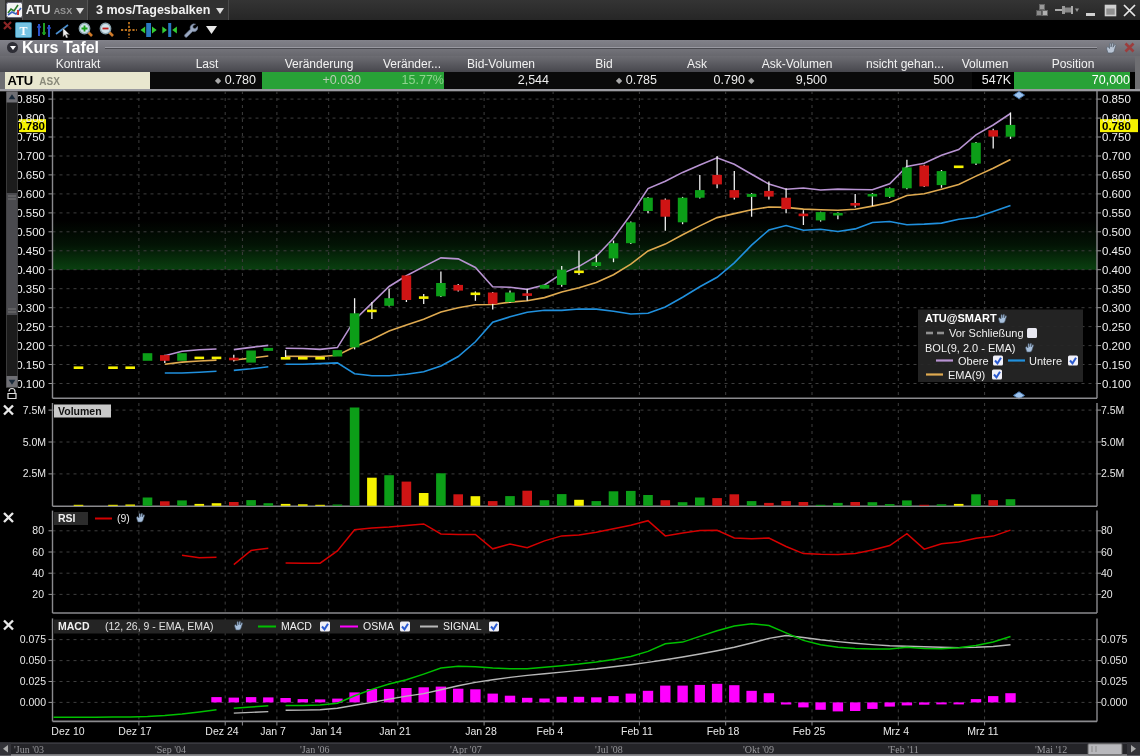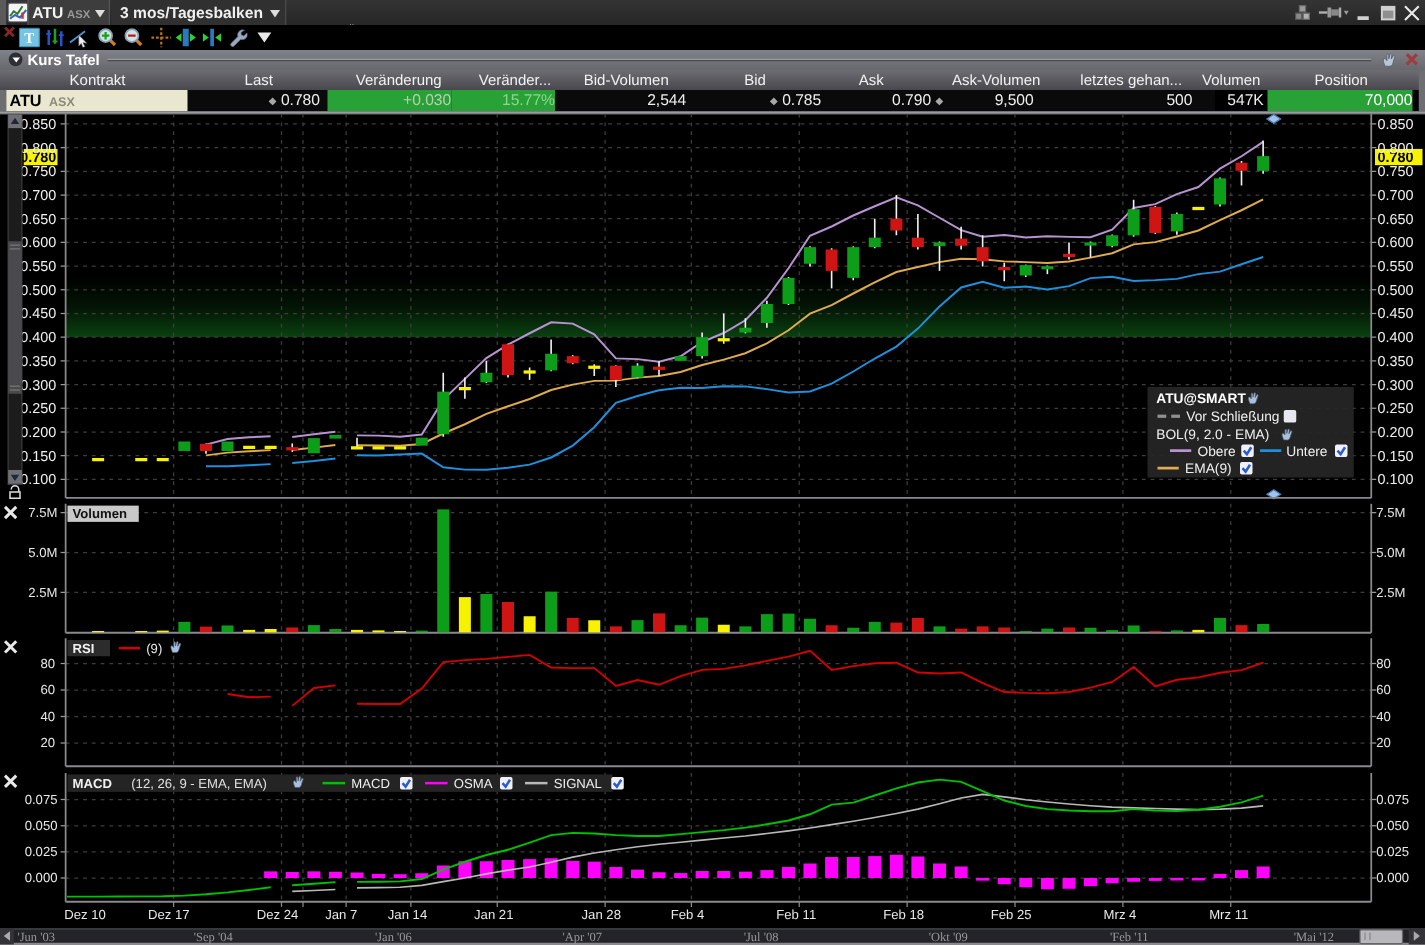--- a/index.html
+++ b/index.html
@@ -22,21 +22,21 @@
        border-top:6px solid #ddd;margin-left:8px;margin-top:2px;}
   .menuitem{top:16px;height:20px;line-height:20px;color:#d6d6d6;font-size:10px;}
   .menuitem u{text-decoration:underline;}
   #menu-datei{left:236px;} #menu-aendern{left:278px;} #menu-ansicht{left:329px;}
   #wincontrols{right:4px;top:2px;height:16px;display:flex;align-items:center;gap:6px;}
   
   #toolbar{left:0;top:20px;width:1140px;height:20px;background:#000;}
   
   #paneltitle{left:0;top:40px;width:1140px;height:15.5px;background:linear-gradient(#82828a,#67676d);
      display:flex;align-items:center;}
-  #paneltitle .ttl{color:#fff;font-weight:bold;font-size:12px;margin-left:4px;white-space:nowrap;}
+  #paneltitle .ttl{color:#fff;font-weight:bold;font-size:16px;margin-left:4px;white-space:nowrap;}
   #collapsebtn{margin-left:7px;width:11px;height:11px;border-radius:6px;background:#2e2e36;
      display:flex;align-items:center;justify-content:center;}
   #collapsebtn .tri{width:0;height:0;border-left:3px solid transparent;border-right:3px solid transparent;border-top:4px solid #fff;margin-top:1px;}
   #groove{flex:1;height:0;border-top:1px solid #9a9aa2;border-bottom:1px solid #4a4a50;margin:0 8px 0 6px;}
   
   #thead{left:0;top:55.5px;width:1140px;height:16px;background:linear-gradient(#6d6d73,#47474d);}
   .th{position:absolute;top:0;height:16px;line-height:16px;color:#f2f2f2;font-size:12px;text-align:center;}
   #trow{left:0;top:71.5px;width:972px;height:17.5px;background:#0a0a0a;}
   .td{position:absolute;top:0;height:17.5px;line-height:17.5px;font-size:12.5px;color:#eee;}
   .num{text-align:right;}
@@ -165,21 +165,21 @@
 
   <div id="thead" class="abs">
       <div class="th" style="left:8px;width:140px">Kontrakt</div>
       <div class="th" style="left:137px;width:140px">Last</div>
       <div class="th" style="left:249px;width:140px">Veränderung</div>
       <div class="th" style="left:342px;width:140px">Veränder...</div>
       <div class="th" style="left:431px;width:140px">Bid-Volumen</div>
       <div class="th" style="left:534px;width:140px">Bid</div>
       <div class="th" style="left:627px;width:140px">Ask</div>
       <div class="th" style="left:727px;width:140px">Ask-Volumen</div>
-      <div class="th" style="left:835px;width:140px">letztes gehan...</div>
+      <div class="th" style="left:835px;width:140px">nsicht gehan...</div>
       <div class="th" style="left:915px;width:140px">Volumen</div>
       <div class="th" style="left:1003px;width:140px">Position</div>
       <div class="abs" style="left:1135px;top:0;width:5px;height:16px;background:#6e6e72"></div>
     </div>
   <div id="trow" class="abs">
       <div class="abs" style="left:0;top:0;width:4.5px;height:17.5px;background:#6e6e72"></div>
       <div class="td" id="td-kontrakt" style="left:4.5px;width:145.5px"><span class="sym">ATU</span><span class="exch">ASX</span></div>
       <div class="td num" style="left:150px;width:106px"><span class="diamond">◆</span> 0.780</div>
       <div class="td num greencell" style="left:262px;width:99px;color:#b9cdb4">+0.030</div>
       <div class="td num greencell" style="left:361px;width:83px;color:#8fd48f">15.77%</div>

